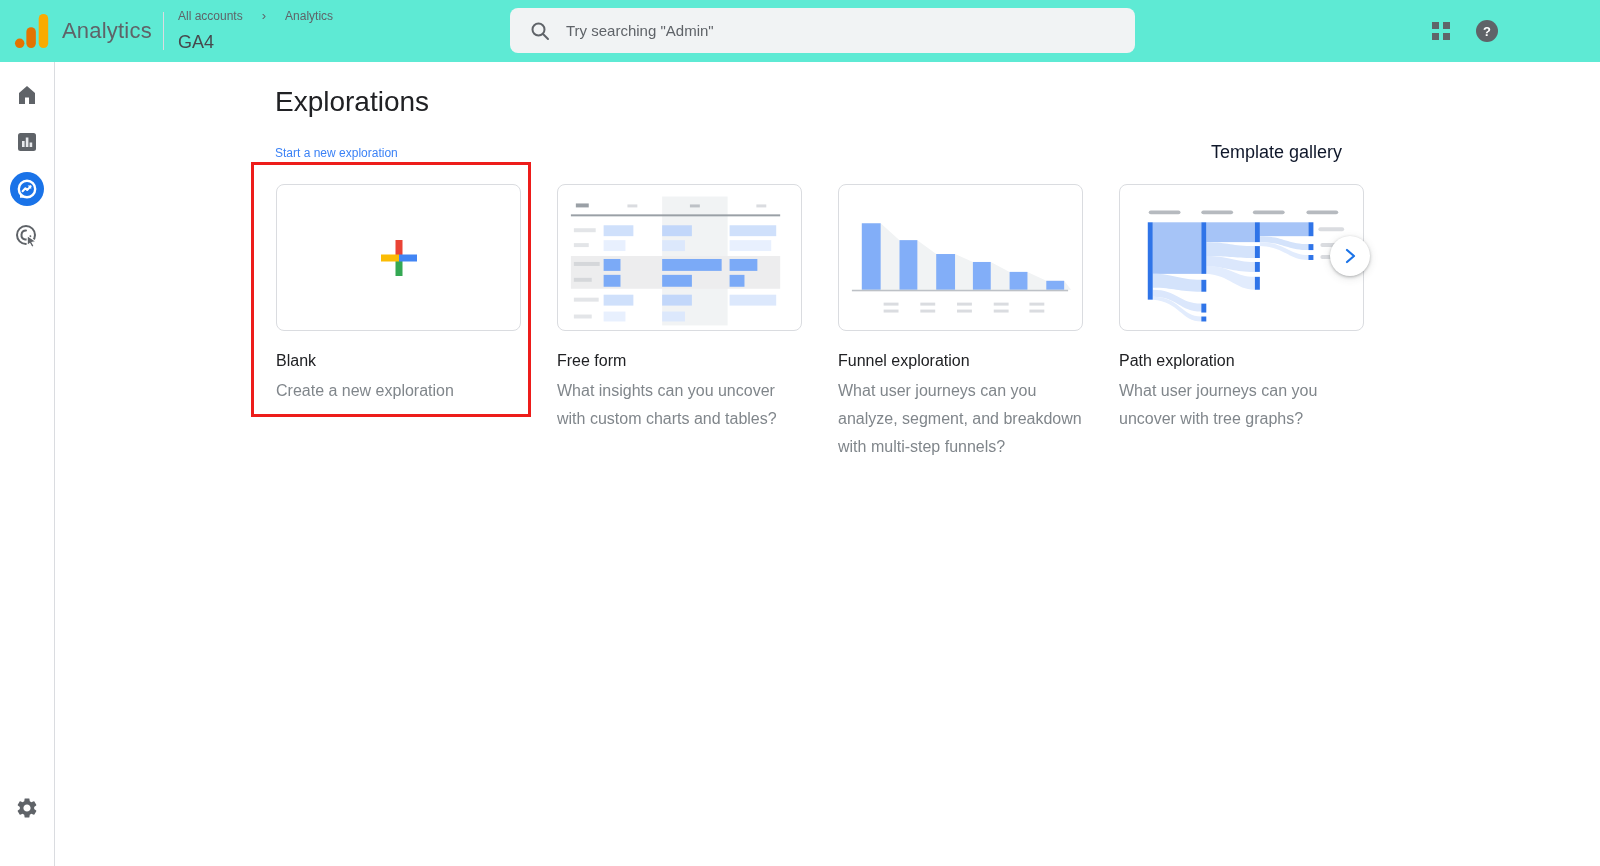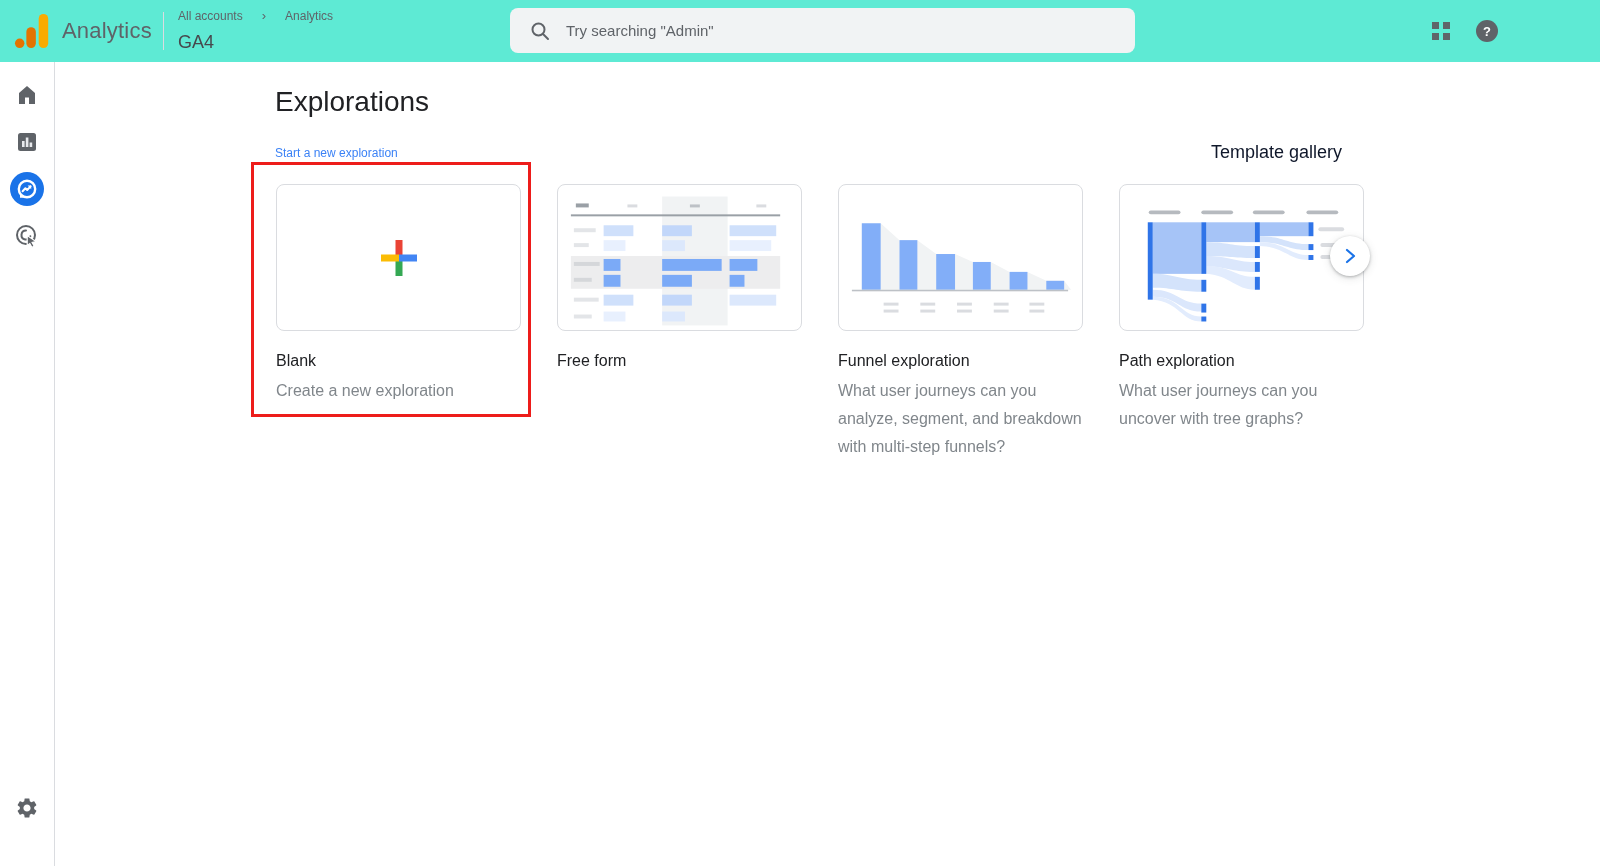--- a/index.html
+++ b/index.html
@@ -183,20 +183,21 @@
         <rect x="16" y="114" width="25" height="4" fill="#e3e5e8"></rect>
         <rect x="46" y="111" width="30" height="11" fill="#cfe0fb"></rect>
         <rect x="105" y="111" width="30" height="11" fill="#c2d7fa"></rect>
         <rect x="173" y="111" width="47" height="11" fill="#dce8fc"></rect>
         <rect x="16" y="131" width="18" height="4" fill="#e3e5e8"></rect>
         <rect x="46" y="128" width="22" height="10" fill="#e8f0fe"></rect>
         <rect x="105" y="128" width="23" height="10" fill="#dce8fc"></rect>
       </svg>
     </div>
     <div class="card-title">Free form</div>
+    <div class="card-desc">What insights can you uncover with custom charts and tables?</div>
   </div>
 
   <div class="card-cell">
     <div class="thumb">
       <svg width="245" height="147" viewBox="0 0 245 147">
         <polygon fill="#f1f3f4" points="23,39 42,39 61,56 79,56 98,70 117,70 135,78 153,78 172,88 190,88 209,97 227,97 234,106 23,106"></polygon>
         <rect x="23" y="39" width="19" height="67" fill="#82aef8"></rect>
         <rect x="61" y="56" width="18" height="50" fill="#82aef8"></rect>
         <rect x="98" y="70" width="19" height="36" fill="#82aef8"></rect>
         <rect x="135" y="78" width="18" height="28" fill="#82aef8"></rect>

